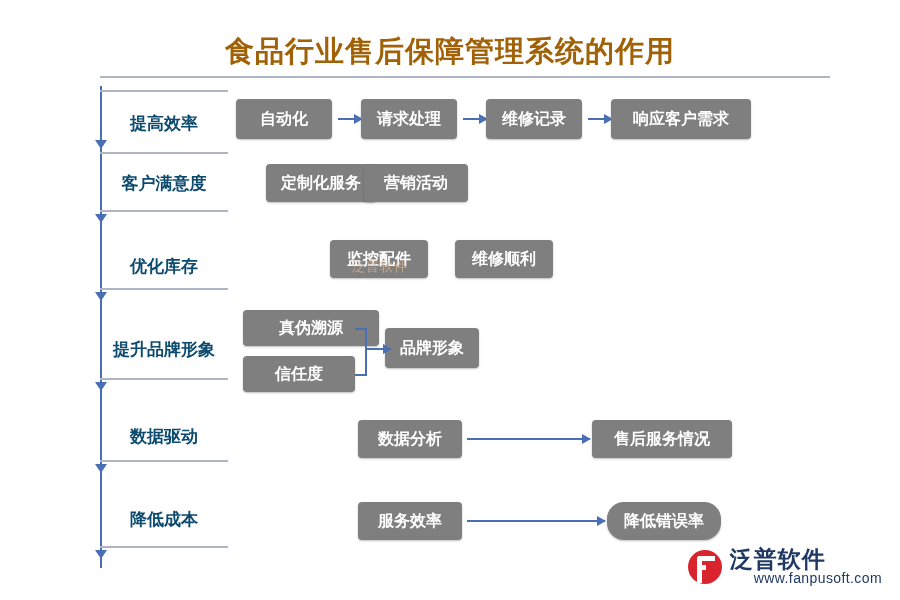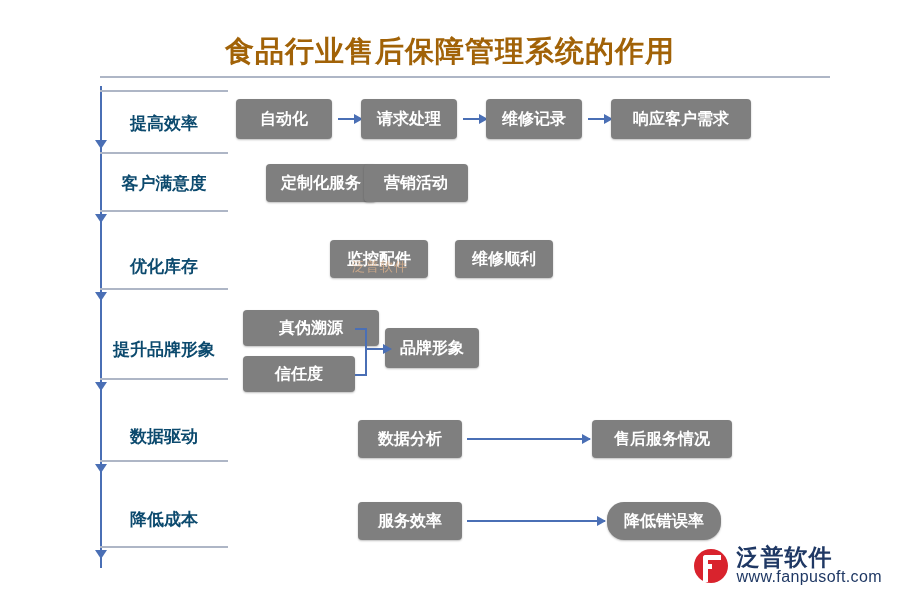--- a/index.html
+++ b/index.html
@@ -178,23 +178,24 @@
     background: #ffffff;
   }
   .logo-text { line-height: 1.05; }
   .logo-name {
     font-size: 23px;
     font-weight: bold;
     color: #1F3864;
     letter-spacing: 1px;
   }
   .logo-url {
-    font-size: 16px;
+    font-size: 14px;
     color: #1F3864;
     letter-spacing: .4px;
+    margin-left: 24px;
   }
 </style>
 </head>
 <body>
 
 <div id="canvas">
 
   <div class="title">食品行业售后保障管理系统的作用</div>
   <div class="title-rule"></div>
 

